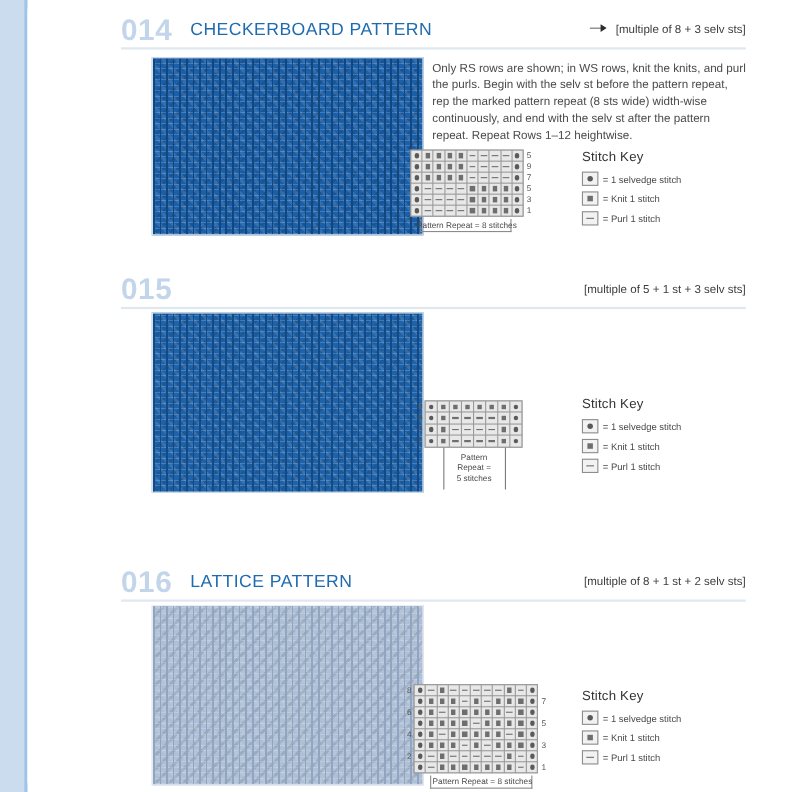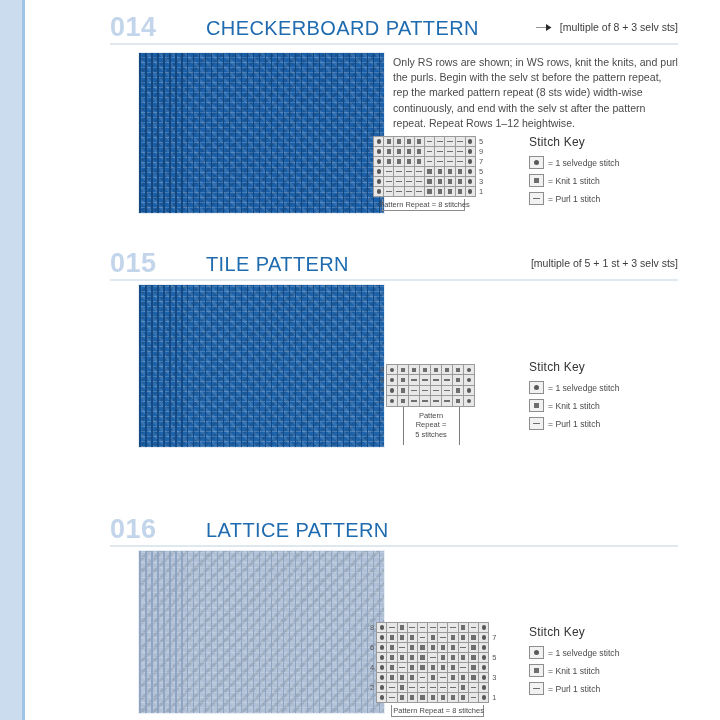--- a/index.html
+++ b/index.html
@@ -28,22 +28,22 @@
   
   .pattern{position:absolute;left:0;width:695px;}
   .hdr{position:relative;height:30px;}
   .num{
     position:absolute;left:85px;top:0px;
     font-size:27px;font-weight:bold;letter-spacing:0.5px;
     color:#c3d5ea;line-height:30px;
   }
   .ttl{
     position:absolute;left:148px;top:2px;
-    font-size:20px;font-weight:normal;letter-spacing:0.4px;
-    color:#1f6bb0;line-height:28px;margin-left:33px;
+    font-size:16px;font-weight:normal;letter-spacing:0.4px;
+    color:#1f6bb0;line-height:28px;
   }
   .mult-wrap{
     position:absolute;right:42px;top:6px;
     font-size:10.5px;color:#3c3c3c;line-height:18px;
     white-space:nowrap;
   }
   .arrow-icon{
     display:inline-block;vertical-align:middle;margin-right:8px;
   }
   .rule{
@@ -360,21 +360,20 @@
           <div class="key-box">
             <span class="sym purl" style="width: 6.82px; height: 1.6px;"></span>
           </div>
           <span>= Purl 1 stitch</span>
         </div>
       </div>
     </div>
     <div class="pattern" style="top: 248px;">
       <div class="hdr">
         <div class="num">015</div>
-        <div class="ttl">TILE PATTERN</div>
         <div class="mult-wrap"><span>[multiple of 5 + 1 st + 3 selv sts]</span></div>
       </div>
       <div class="rule" style="top: 31px;"></div>
       <div class="swatch" style="top: 36px; height: 162px; background: repeating-linear-gradient(90deg, rgb(19, 74, 133) 0px, rgb(19, 74, 133) 1.5px, transparent 1.5px, transparent 6px), repeating-linear-gradient(0deg, rgba(255, 255, 255, 0.18) 0px, rgba(255, 255, 255, 0.18) 1px, transparent 1px, transparent 5px), repeating-linear-gradient(45deg, rgba(255, 255, 255, 0.1) 0px, rgba(255, 255, 255, 0.1) 3px, transparent 3px, transparent 9px), repeating-linear-gradient(-45deg, rgba(0, 0, 0, 0.1) 0px, rgba(0, 0, 0, 0.1) 3px, transparent 3px, transparent 9px), rgb(30, 99, 170);"></div>
       <div class="chart-wrap" style="top: 116px; left: 355px;">
         <div class="chart-flex">
           <div class="rownums left">
             <div class="rownum" style="height: 10.4px;">8</div>
             <div class="rownum" style="height: 10.4px;">6</div>
             <div class="rownum" style="height: 10.4px;">4</div>
@@ -506,20 +505,21 @@
             <span class="sym purl" style="width: 6.82px; height: 1.6px;"></span>
           </div>
           <span>= Purl 1 stitch</span>
         </div>
       </div>
     </div>
     <div class="pattern" style="top: 514px;">
       <div class="hdr">
         <div class="num">016</div>
         <div class="ttl">LATTICE PATTERN</div>
+        <div class="mult-wrap"><span>[multiple of 8 + 1 st + 2 selv sts]</span></div>
       </div>
       <div class="rule" style="top: 31px;"></div>
       <div class="swatch" style="top: 36px; height: 162px; background: repeating-linear-gradient(90deg, rgb(143, 165, 194) 0px, rgb(143, 165, 194) 1.5px, transparent 1.5px, transparent 6px), repeating-linear-gradient(0deg, rgba(255, 255, 255, 0.18) 0px, rgba(255, 255, 255, 0.18) 1px, transparent 1px, transparent 5px), repeating-linear-gradient(45deg, rgba(255, 255, 255, 0.1) 0px, rgba(255, 255, 255, 0.1) 3px, transparent 3px, transparent 9px), repeating-linear-gradient(-45deg, rgba(0, 0, 0, 0.1) 0px, rgba(0, 0, 0, 0.1) 3px, transparent 3px, transparent 9px), rgb(174, 191, 214);"></div>
       <div class="chart-wrap" style="top: 108px; left: 345px;">
         <div class="chart-flex">
           <div class="rownums left">
             <div class="rownum" style="height: 10px;">8</div>
             <div class="rownum blank" style="height: 10px;"></div>
             <div class="rownum" style="height: 10px;">6</div>
             <div class="rownum blank" style="height: 10px;"></div>

